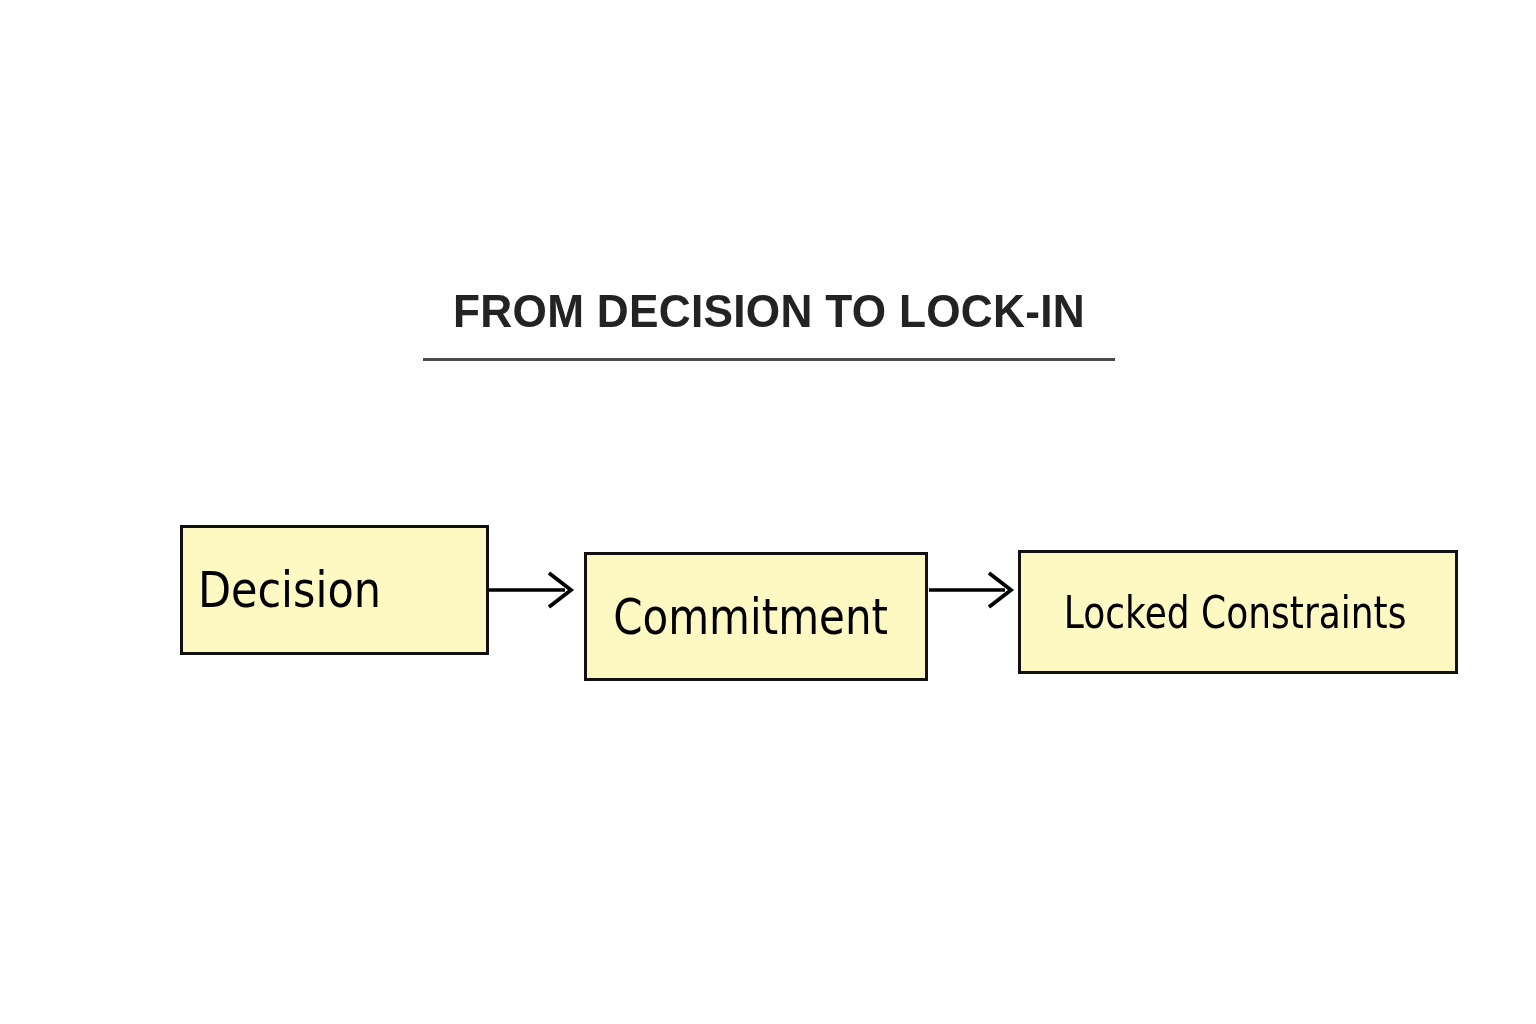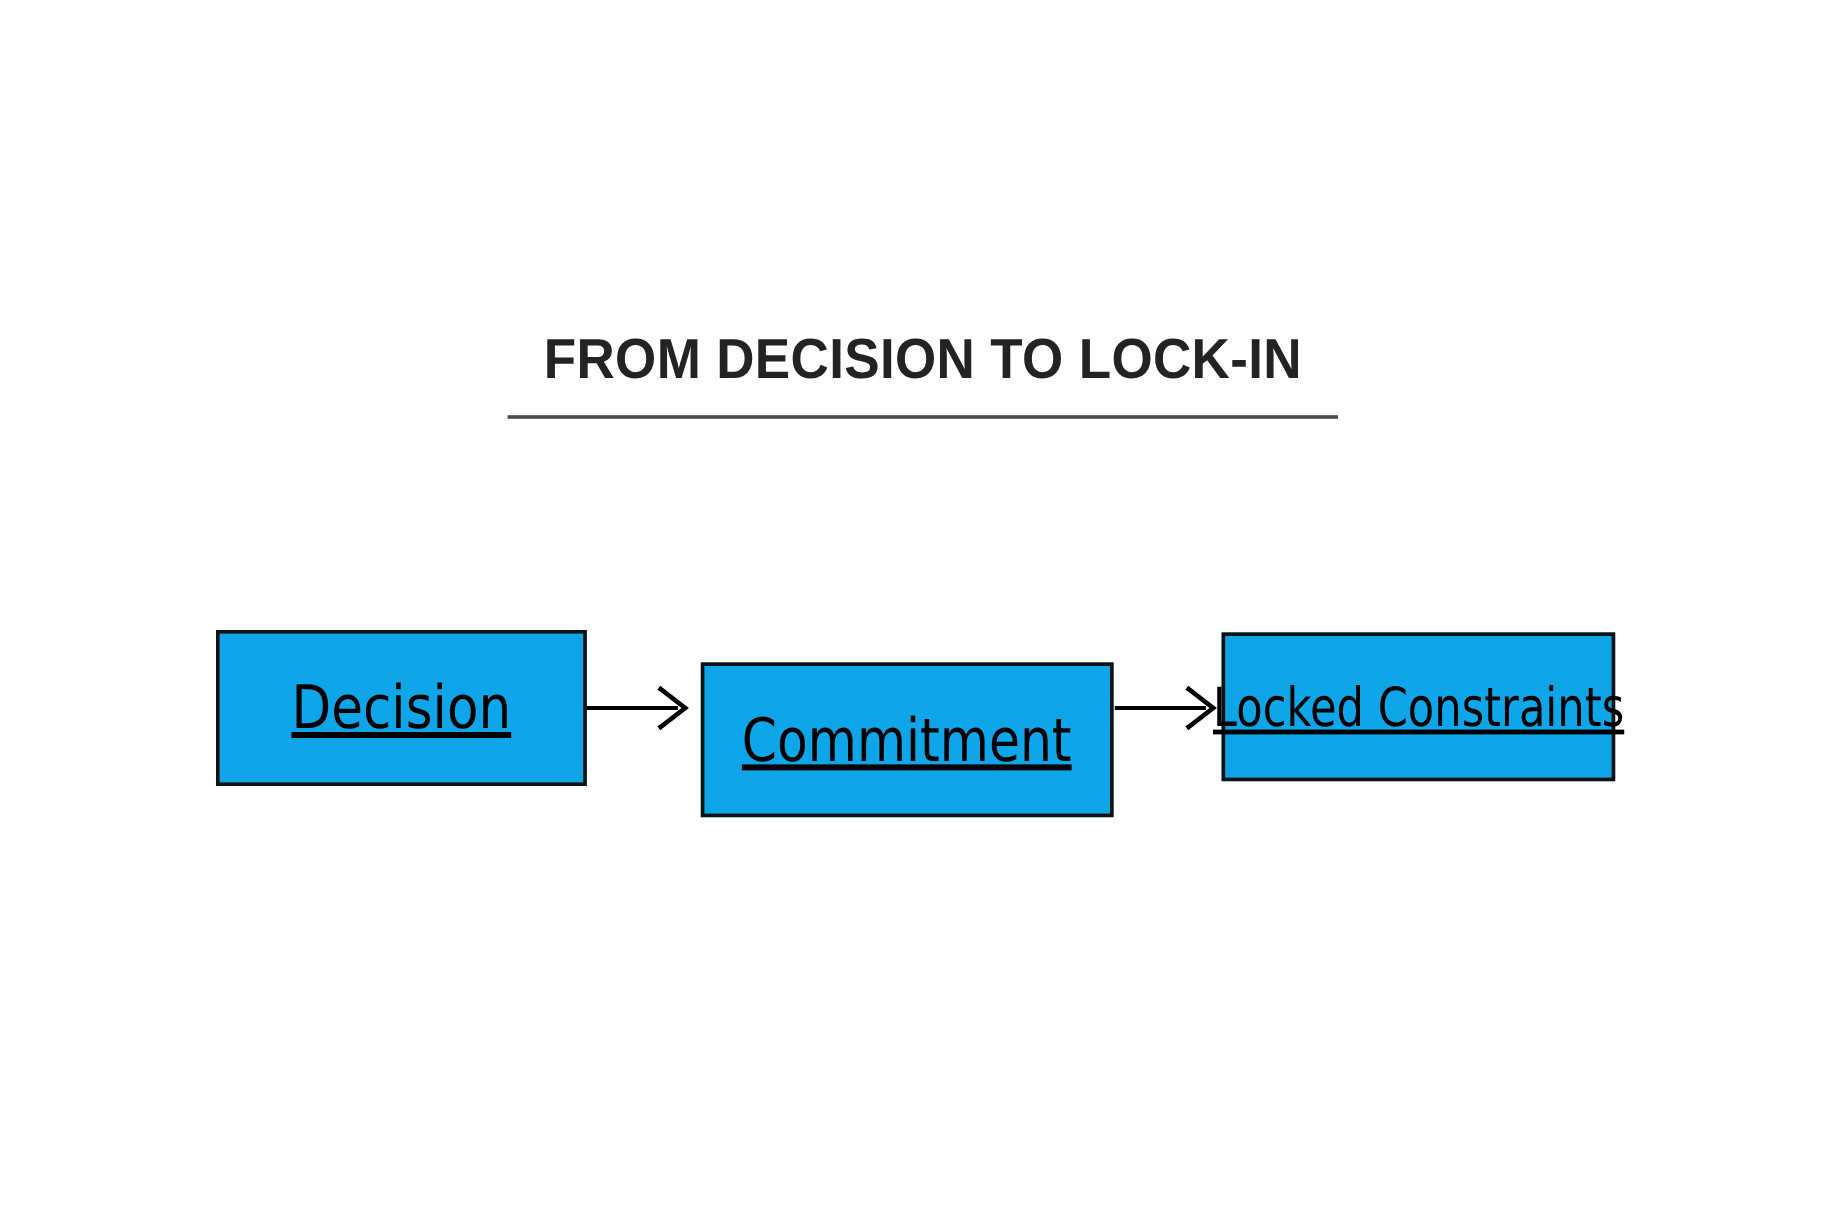--- a/index.html
+++ b/index.html
@@ -18,21 +18,21 @@
     width: 1536px;
     height: 1024px;
     background: #ffffff;
     overflow: hidden;
   }
 
   
   #title-block {
     position: absolute;
     left: 423px;
-    top: 268px;
+    top: 280px;
     width: 692px;
     height: 84px;
   }
 
   #page-title {
     position: absolute;
     left: 0;
     top: 0;
     width: 692px;
     text-align: center;
@@ -62,25 +62,23 @@
     left: 0;
     top: 0;
     width: 1536px;
     height: 1024px;
   }
 
   .node {
     position: absolute;
     box-sizing: border-box;
     border: 3px solid #111111;
-    background: #0ea5e9;
+    background: #fef9c3;
     display: flex;
     align-items: center;
-    justify-content: center;
-    text-decoration: underline;
   }
 
   .node-label {
     font-family: "DejaVu Sans", sans-serif;
     font-weight: 400;
     color: #000000;
     white-space: nowrap;
     line-height: 1;
     transform-origin: center center;
   }
@@ -106,22 +104,22 @@
     margin-top: 28px;
   }
   #node-commitment .node-label {
     font-size: 50px;
     transform: scaleX(0.84);
   }
 
   
   #node-locked-constraints {
     left: 1018px;
-    top: 527px;
-    width: 328px;
+    top: 550px;
+    width: 440px;
     height: 124px;
   }
   #node-locked-constraints .node-label {
     font-size: 45px;
     transform: scaleX(0.80);
   }
 
   
   .arrow {
     position: absolute;

